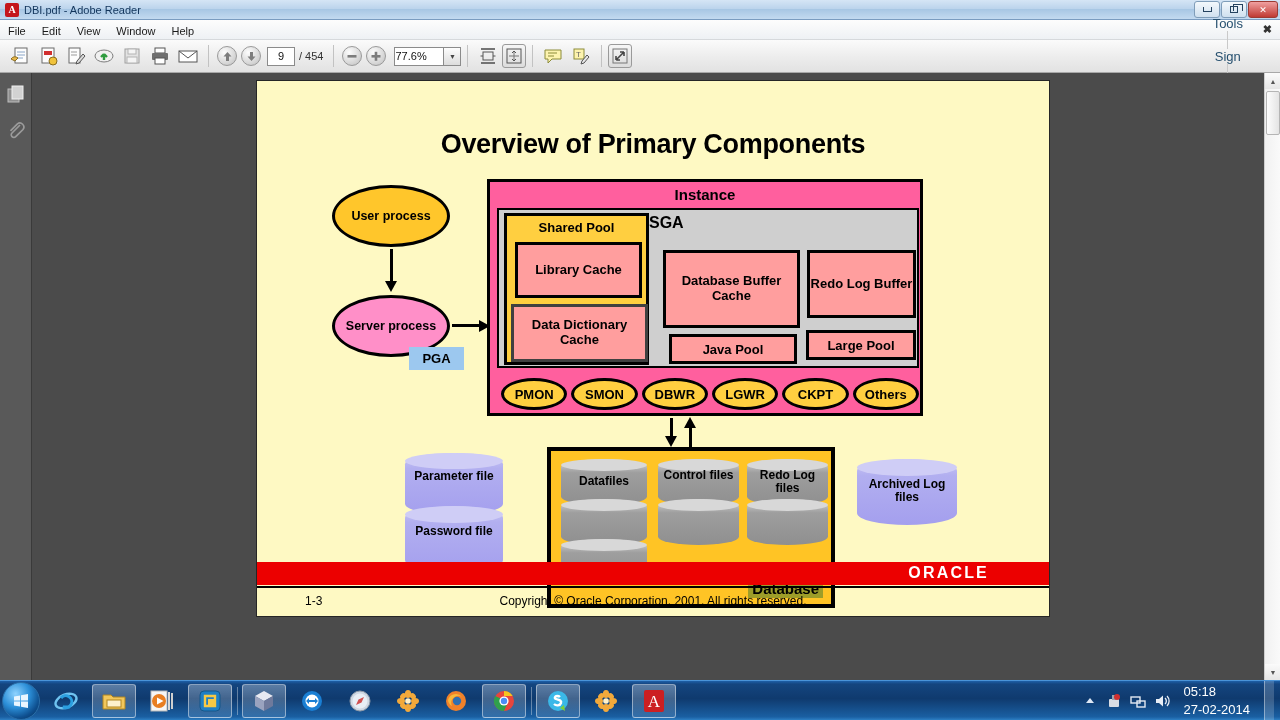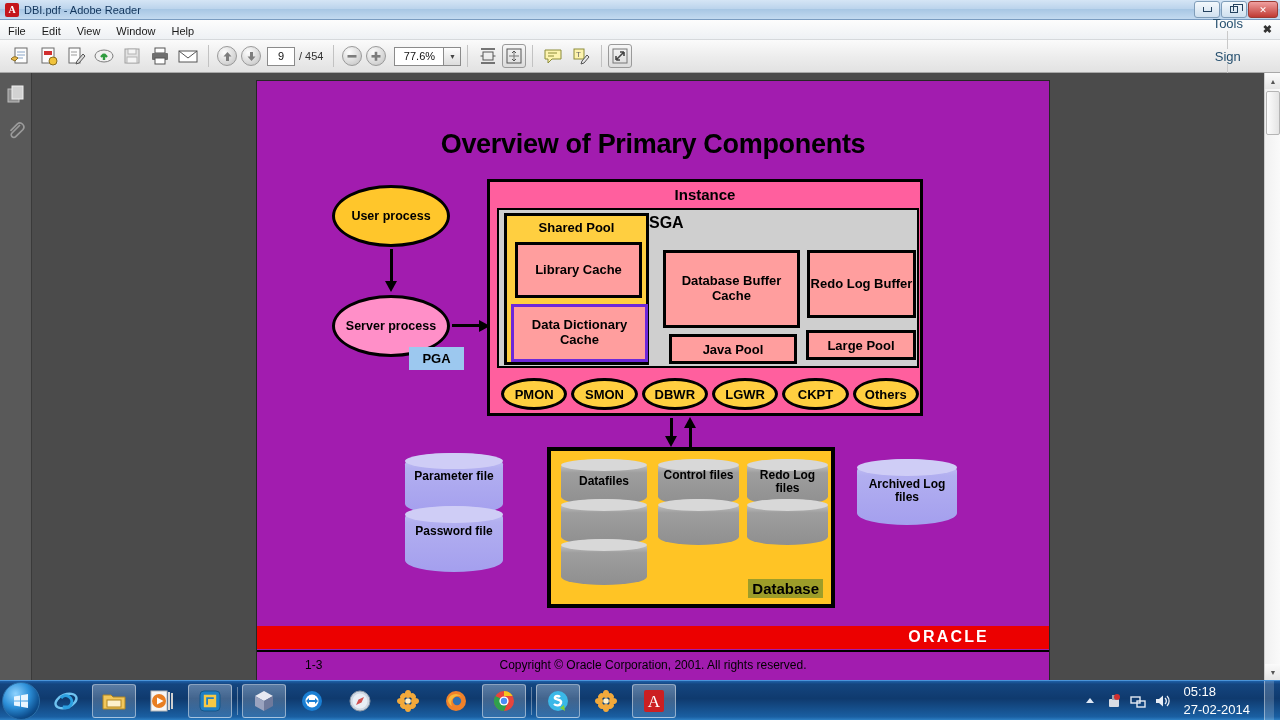--- a/index.html
+++ b/index.html
@@ -60,21 +60,21 @@
     border:1px solid #9a9a9a;display:flex;align-items:center;justify-content:center;
     color:#6a6a6a;font-size:11px;font-weight:bold;margin:0 2px;
   }
   .pagebox{
     width:28px;height:19px;border:1px solid #8b8b8b;background:#fff;
     font-size:11px;text-align:center;line-height:17px;color:#111;margin:0 4px;
   }
   .pagetot{ font-size:11px;color:#333;margin-right:4px;}
   .zoombox{
     width:50px;height:19px;border:1px solid #8b8b8b;background:#fff;
-    font-size:11px;text-align:center;line-height:17px;color:#111;
+    font-size:11px;line-height:17px;color:#111;
   }
   .zoomarrow{
     width:17px;height:19px;border:1px solid #8b8b8b;border-left:none;
     background:linear-gradient(to bottom,#fdfdfd,#dcdcdc);
     display:flex;align-items:center;justify-content:center;font-size:7px;color:#444;
   }
   .tright{ margin-left:auto;display:flex;align-items:center;padding-right:10px;flex-direction:column;}
   .trlink{ font-size:13px;color:#26506f;padding:0 14px;}
   .trsep{ width:1px;height:18px;background:#c9c9c9;}
 
@@ -86,22 +86,22 @@
   }
   .railicon{ width:22px;height:22px;display:flex;align-items:center;justify-content:center;}
 
   
   #docarea{
     position:absolute;left:32px;top:73px;width:1232px;height:607px;
     background:#4b4b4b; overflow:hidden;
   }
   
   #page{
-    position:absolute; left:224px; top:7px; width:794px; height:601px;
-    background:#a21caf; border:1px solid #262626;
+    position:absolute; left:224px; top:7px; width:794px; height:537px;
+    background:#fef9c3; border:1px solid #262626;
   }
   #slide{ position:relative; width:100%; height:100%; }
 
   .slide-title{
     position:absolute;left:0;top:48px;width:100%;text-align:center;
     font-size:27px;font-weight:bold;color:#000;letter-spacing:-.3px;
     font-family:"Liberation Sans",sans-serif;
   }
 
   
@@ -126,21 +126,21 @@
   }
   .sp-lbl{position:absolute;left:0;top:4px;width:100%;text-align:center;font-size:13px;font-weight:bold;color:#000;}
   .libcache{
     position:absolute;left:8px;top:26px;width:127px;height:56px;
     background:#ff9e9e;border:3px solid #000;
     display:flex;align-items:center;justify-content:center;text-align:center;
     font-size:13px;font-weight:bold;color:#000;line-height:1.15;
   }
   .ddcache{
     position:absolute;left:4px;top:88px;width:137px;height:58px;
-    background:#ff9e9e;border:3px solid #6d28d9;
+    background:#ff9e9e;border:3px solid #404040;
     display:flex;align-items:center;justify-content:center;text-align:center;
     font-size:13px;font-weight:bold;color:#000;line-height:1.15;
   }
   .dbbuf{
     position:absolute;left:164px;top:40px;width:137px;height:78px;
     background:#ff9e9e;border:3px solid #000;
     display:flex;align-items:center;justify-content:center;text-align:center;
     font-size:13px;font-weight:bold;color:#000;line-height:1.15;
   }
   .redobuf{

